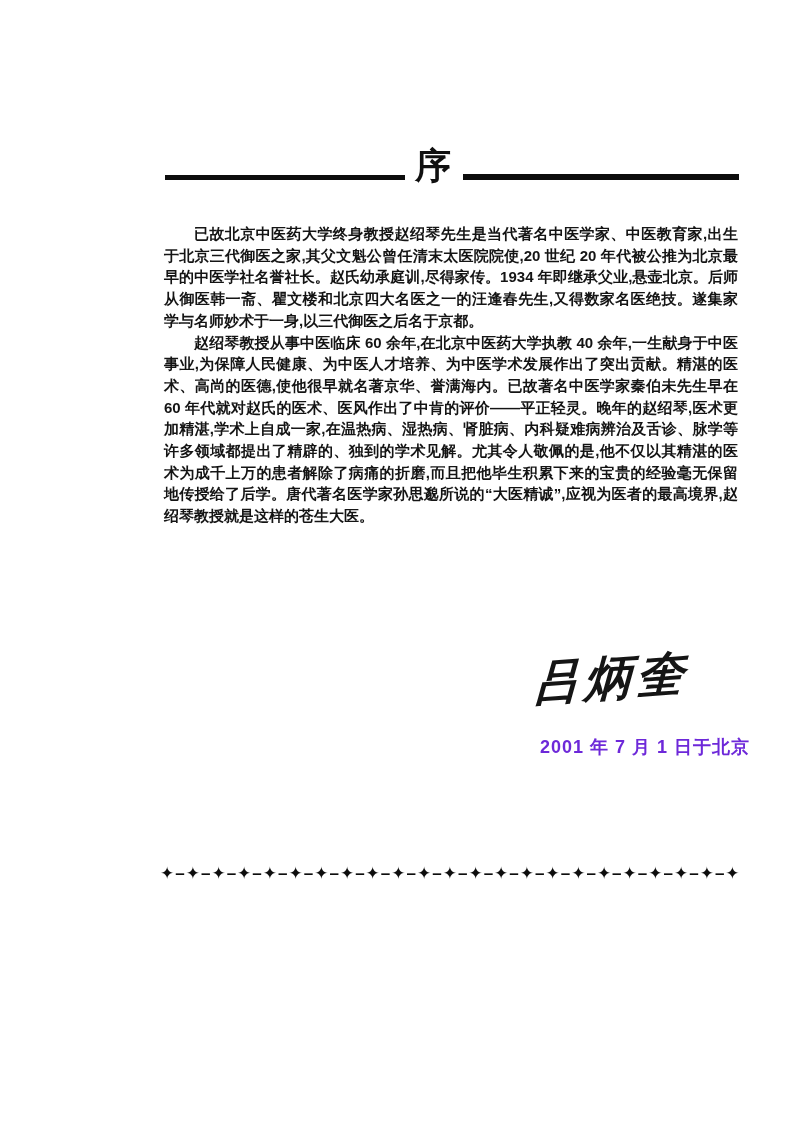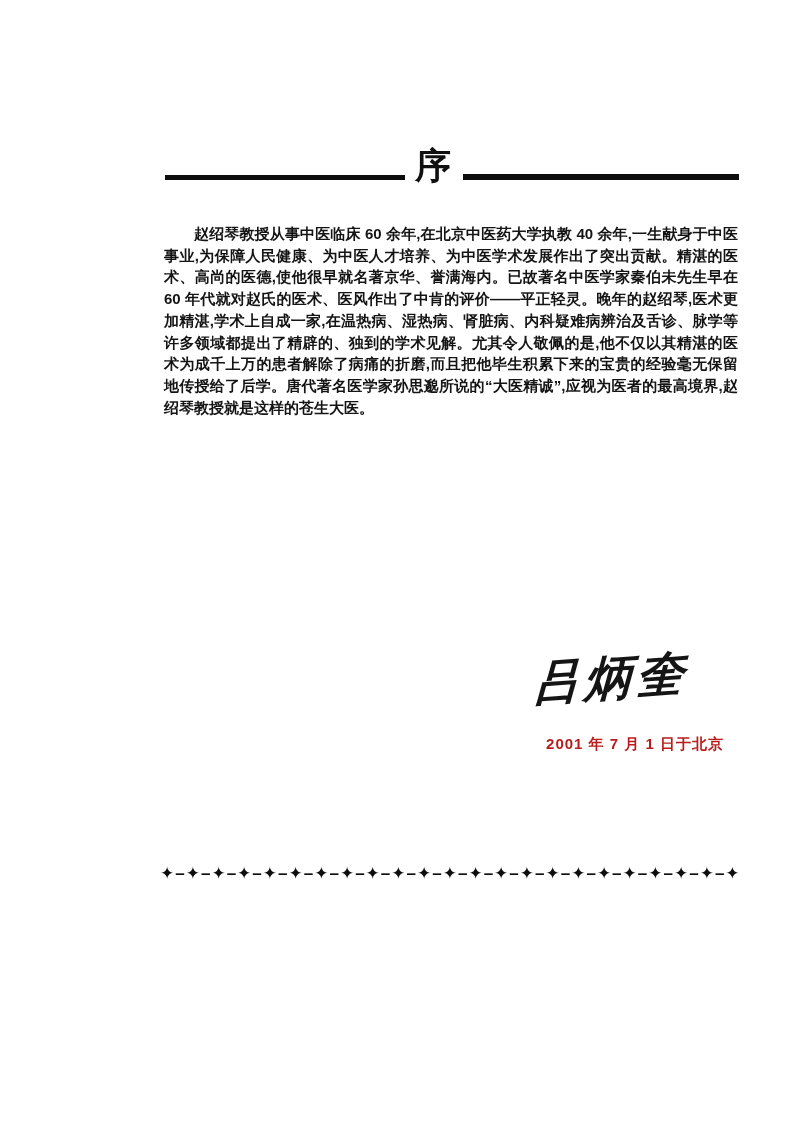--- a/index.html
+++ b/index.html
@@ -73,25 +73,25 @@
     white-space: nowrap;
     color: #151515;
   }
   
   .date-line {
     position: absolute;
     top: 735px;
     left: 540px;
     width: 190px;
     text-align: center;
-    font-size: 15px;
+    font-size: 18px;
     font-weight: bold;
     letter-spacing: 1px;
     white-space: nowrap;
-    color: #b91c1c;
+    color: #6d28d9;
   }
   
   .ornament {
     position: absolute;
     top: 862px;
     left: 160px;
     width: 580px;
     text-align: center;
     font-size: 17px;
     line-height: 24px;
@@ -107,20 +107,21 @@
 
 <div class="page">
 
   <div class="title-row">
     <span class="title-rule rule-left"></span>
     <h1 class="page-title">序</h1>
     <span class="title-rule rule-right"></span>
   </div>
 
   <div class="body-text">
+    <p>已故北京中医药大学终身教授赵绍琴先生是当代著名中医学家、中医教育家,出生于北京三代御医之家,其父文魁公曾任清末太医院院使,20 世纪 20 年代被公推为北京最早的中医学社名誉社长。赵氏幼承庭训,尽得家传。1934 年即继承父业,悬壶北京。后师从御医韩一斋、瞿文楼和北京四大名医之一的汪逢春先生,又得数家名医绝技。遂集家学与名师妙术于一身,以三代御医之后名于京都。</p>
     <p>赵绍琴教授从事中医临床 60 余年,在北京中医药大学执教 40 余年,一生献身于中医事业,为保障人民健康、为中医人才培养、为中医学术发展作出了突出贡献。精湛的医术、高尚的医德,使他很早就名著京华、誉满海内。已故著名中医学家秦伯未先生早在 60 年代就对赵氏的医术、医风作出了中肯的评价——平正轻灵。晚年的赵绍琴,医术更加精湛,学术上自成一家,在温热病、湿热病、肾脏病、内科疑难病辨治及舌诊、脉学等许多领域都提出了精辟的、独到的学术见解。尤其令人敬佩的是,他不仅以其精湛的医术为成千上万的患者解除了病痛的折磨,而且把他毕生积累下来的宝贵的经验毫无保留地传授给了后学。唐代著名医学家孙思邈所说的“大医精诚”,应视为医者的最高境界,赵绍琴教授就是这样的苍生大医。</p>
   </div>
 
   <div class="signature">吕炳奎</div>
 
   <div class="date-line">2001 年 7 月 1 日于北京</div>
 
   <div class="ornament">✦–✦–✦–✦–✦–✦–✦–✦–✦–✦–✦–✦–✦–✦–✦–✦–✦–✦–✦–✦–✦–✦–✦–✦–✦–✦–✦–✦</div>
 
 </div>

